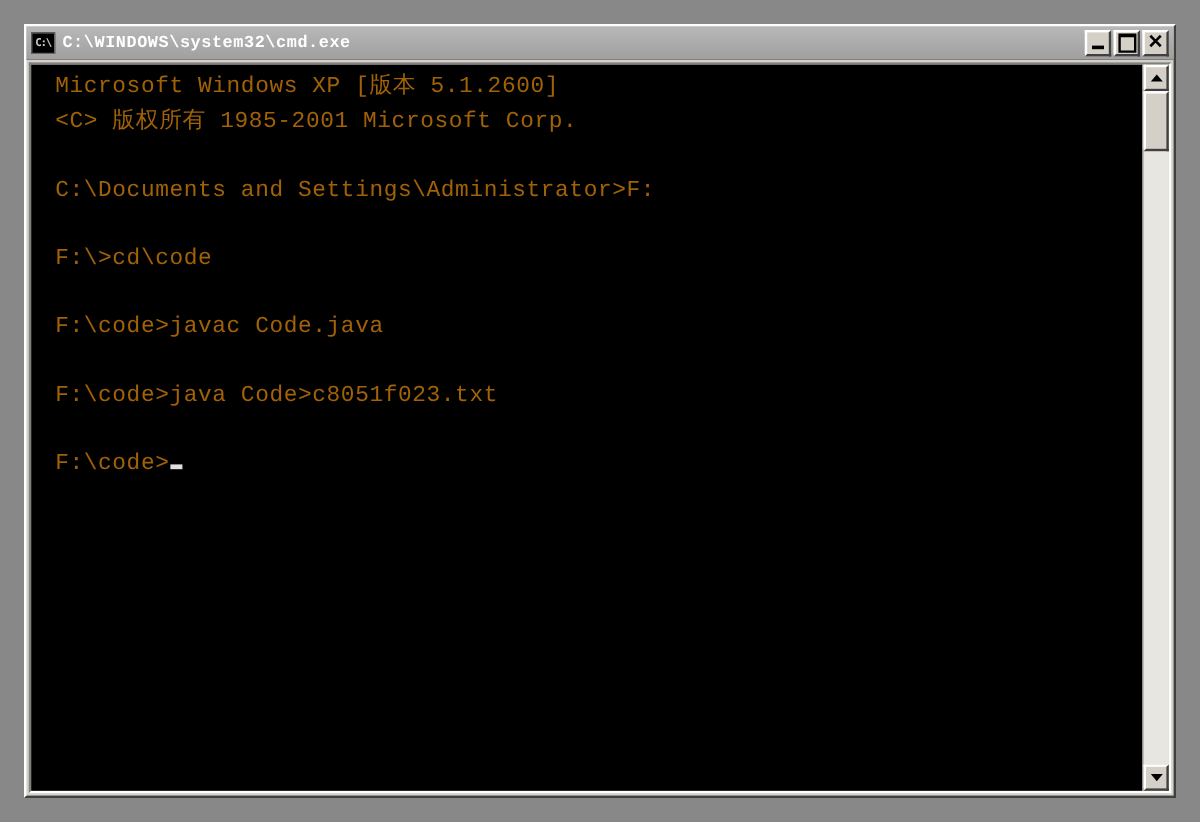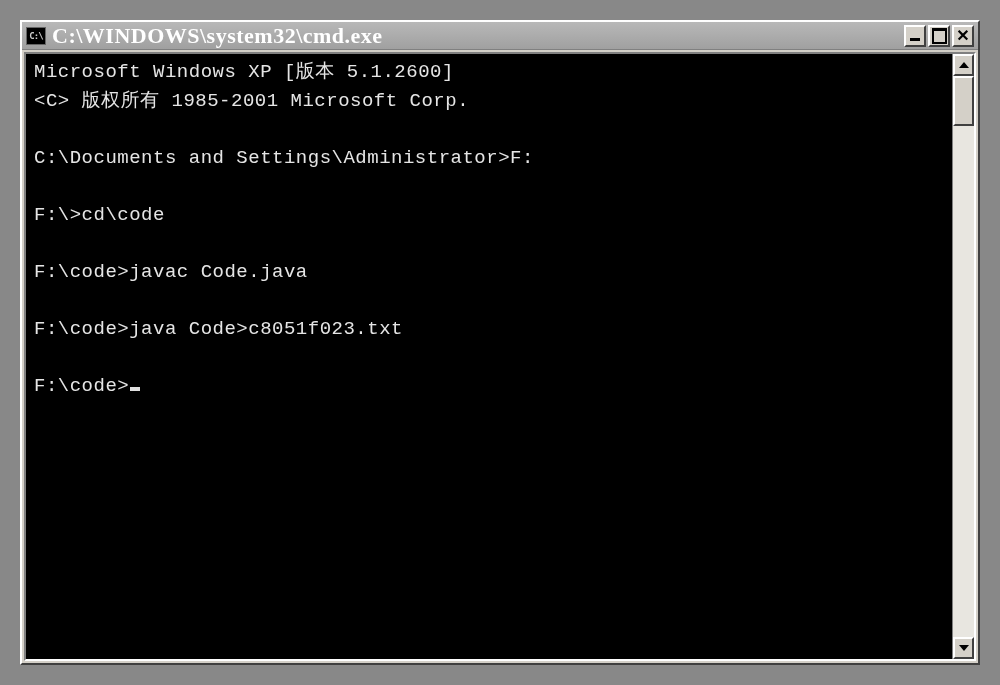--- a/index.html
+++ b/index.html
@@ -43,25 +43,25 @@
       align-items: center;
       justify-content: center;
       font-size: 9px;
       color: #ccc;
       font-family: monospace;
       font-weight: bold;
       letter-spacing: -1px;
     }
     .title-text {
       color: #fff;
-      font-size: 22px;
+      font-size: 14px;
       font-weight: bold;
       flex: 1;
       letter-spacing: 0.5px;
-      font-family: Liberation Serif, serif;
+      font-family: Liberation Mono, monospace;
     }
     .window-controls {
       display: flex;
       gap: 2px;
     }
     .win-btn {
       width: 22px;
       height: 22px;
       background: #d4d0c8;
       border: 2px solid;
@@ -98,25 +98,25 @@
     .client-area {
       flex: 1;
       display: flex;
       border: 2px solid;
       border-color: #808080 #ffffff #ffffff #808080;
       margin: 2px;
     }
     .console {
       flex: 1;
       background: #000;
-      color: #e5e5e5;
+      color: #a16207;
       font-family: "NSimSun", "SimSun", "MS Gothic", "Courier New", monospace;
       font-size: 19px;
       line-height: 1.5;
-      padding: 4px 8px;
+      padding: 4px 20px;
       white-space: pre;
       overflow: hidden;
       letter-spacing: 0.5px;
     }
     .scrollbar {
       width: 22px;
       background: #d4d0c8;
       display: flex;
       flex-direction: column;
       border-left: 1px solid #808080;

